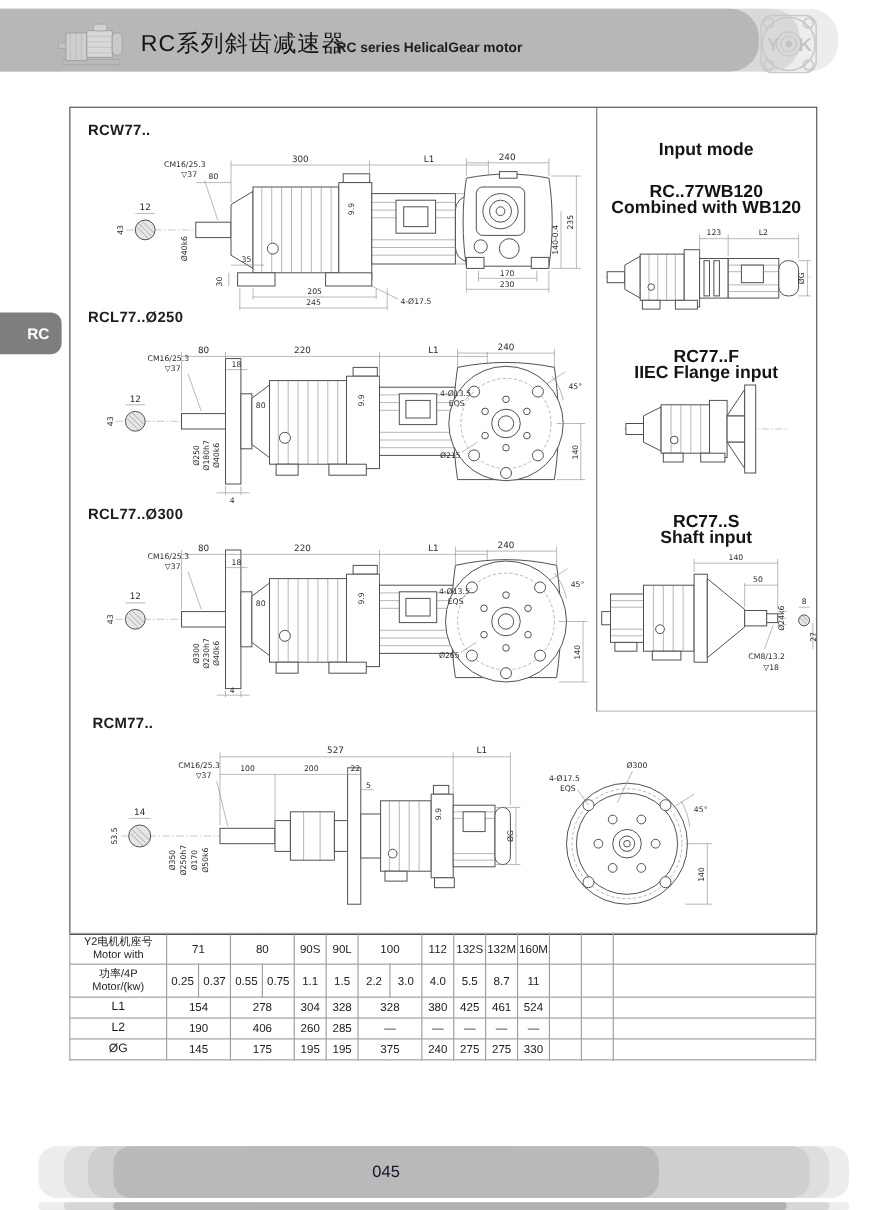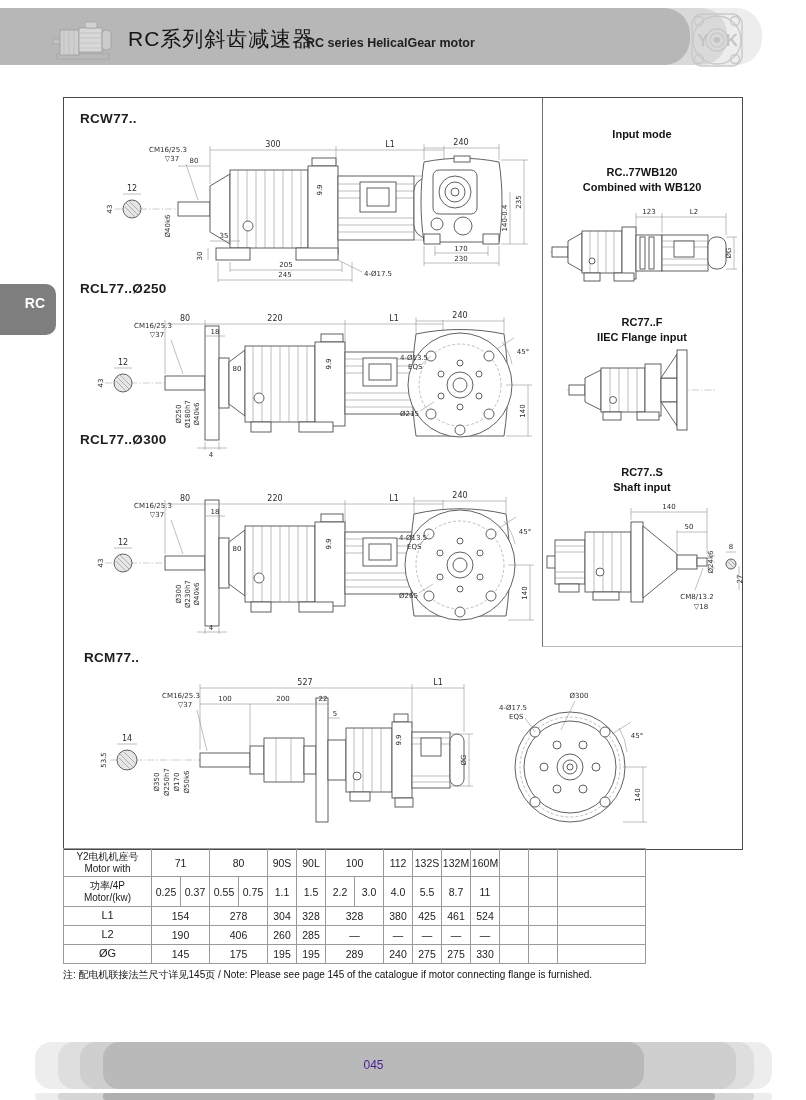--- a/index.html
+++ b/index.html
@@ -12,50 +12,50 @@
   .band2{left:0;width:727px;background:#d9d9d9}
   .band1{left:0;width:690px;background:#b7b7b7}
   .title-zh{left:128px;top:25px;font-size:21px;font-weight:400;color:#141414;letter-spacing:1px}
   .title-en{left:306px;top:36px;font-size:12.5px;font-weight:700;color:#202020}
   .section-title{left:63px;top:75px;font-size:15px;font-weight:700;color:#0d0d0d}
   
   .main-box{left:63px;top:97px;width:678px;height:751px;border:1px solid #4a4a4a}
   .sidebar-box{left:542px;top:98px;width:199px;height:548px;border-left:1px solid #6f6f6f;border-bottom:1px solid #bdbdbd}
   .fig-label{font-size:13.5px;font-weight:600;color:#1d1d1d;letter-spacing:.3px}
   .sb-text{left:543px;width:198px;text-align:center;font-weight:700;color:#141414}
-  .f14{font-size:14px}.f13{font-size:11px}
+  .f14{font-size:14px}.f13{font-size:16px}
   
-  .side-tab{left:0;top:284px;width:56px;height:51px;background:#7e7e7e;color:#fff;
+  .side-tab{left:0;top:284px;width:56px;height:38px;background:#7e7e7e;color:#fff;
             border-radius:0 10px 10px 0;font-size:14px;font-weight:700;
             line-height:38px;text-align:right;padding-right:11px;box-sizing:border-box}
   
   .tech rect,.tech circle,.tech polygon,.tech path{fill:#fff;stroke:#4f4f4f;stroke-width:.9}
   .tech line{stroke:#4f4f4f;stroke-width:.9}
   .tech .dim{stroke:#8a8a8a;stroke-width:.55;fill:none}
   .tech .rib{stroke:#7a7a7a;stroke-width:.5;fill:none}
   .tech .cl{stroke:#9a9a9a;stroke-width:.5;stroke-dasharray:7 2 1.5 2;fill:none}
   .tech .bc{fill:none;stroke:#8a8a8a;stroke-width:.55;stroke-dasharray:3 2}
   .tech .nf{fill:none}
   .tech .key{fill:#e6e6e6}
   .tech text{stroke:none;fill:#2b2b2b;font-family:"DejaVu Sans",sans-serif;font-size:8px}
   .tech text.s7{font-size:7px}
   
-  .spec-table{left:63px;top:848px;width:583px;border-collapse:collapse;table-layout:fixed;
+  .spec-table{left:63px;top:848px;width:679px;border-collapse:collapse;table-layout:fixed;
               border:1.5px solid #3e3e3e}
   .spec-table td{border:1px solid #9a9a9a;text-align:center;font-size:10.5px;color:#1b1b1b;padding:0}
   .spec-table .hd{font-size:10px;line-height:1.2}
   .spec-table .hd2{font-size:11px;font-weight:400}
   .footnote{left:63px;top:968px;font-size:10px;color:#111}
   
   .fbar{position:absolute;border-radius:16px}
   .fb1{left:35px;top:1042px;width:737px;height:47px;background:#ededed}
   .fb2{left:58px;top:1042px;width:696px;height:47px;background:#dedede}
   .fb3{left:80px;top:1042px;width:656px;height:47px;background:#cfcfcf}
-  .fb4{left:103px;top:1042px;width:541px;height:47px;background:#b9b9b9;
-       text-align:center;line-height:47px;font-size:12px;color:#4c1d95}
+  .fb4{left:103px;top:1042px;width:496px;height:47px;background:#b9b9b9;
+       text-align:center;line-height:47px;font-size:15px;color:#0f172a}
   .sb1{left:35px;top:1093px;width:737px;height:7px;background:#ededed;border-radius:3px}
   .sb2{left:58px;top:1093px;width:696px;height:7px;background:#d6d6d6;border-radius:3px}
   .sb3{left:103px;top:1093px;width:612px;height:7px;background:#b0b0b0;border-radius:3px}
 </style>
 </head>
 <body>
 
 <div class="page">
 
   <div class="band band3"></div>
@@ -98,21 +98,21 @@
   </svg>
 
 
   <div class="abs side-tab">RC</div>
 
   <div class="abs main-box"></div>
   <div class="abs sidebar-box"></div>
 
   <div class="abs fig-label" style="left:80px;top:111px">RCW77..</div>
   <div class="abs fig-label" style="left:80px;top:281px">RCL77..Ø250</div>
-  <div class="abs fig-label" style="left:80px;top:432px">RCL77..Ø300</div>
+  <div class="abs fig-label" style="left:80px;top:460px">RCL77..Ø300</div>
   <div class="abs fig-label" style="left:84px;top:650px">RCM77..</div>
 
   <svg class="abs tech" style="left:90px;top:124px" width="380" height="160" viewBox="0 0 380 160">
     <line class="cl" x1="25" y1="85" x2="370" y2="85"></line>
     <circle class="key" cx="42" cy="85" r="9"></circle>
     <line class="rib" x1="36" y1="79" x2="48" y2="91"></line>
       <line class="rib" x1="39" y1="77" x2="50" y2="88"></line>
       <line class="rib" x1="35" y1="83" x2="45" y2="93"></line>
     <line class="dim" x1="33" y1="70" x2="51" y2="70"></line>
     <text x="42" y="67" text-anchor="middle">12</text>
@@ -690,33 +690,32 @@
       <td></td>
       <td></td>
       <td></td>
     </tr>
     <tr style="height:19px">
       <td class="hd hd2">ØG</td>
       <td colspan="2">145</td>
       <td colspan="2">175</td>
       <td>195</td>
       <td>195</td>
-      <td colspan="2">289</td>
+      <td colspan="2">375</td>
       <td>240</td>
       <td>275</td>
       <td>275</td>
       <td>330</td>
       <td></td>
       <td></td>
       <td></td>
     </tr>
   </tbody>
     </table>
 
-  <div class="abs footnote">注: 配电机联接法兰尺寸详见145页 / Note: Please see page 145 of the catalogue  if motor connecting flange is furnished.</div>
 
   <div class="fbar fb1"></div>
   <div class="fbar fb2"></div>
   <div class="fbar fb3"></div>
   <div class="fbar fb4">045</div>
   <div class="fbar sb1"></div>
   <div class="fbar sb2"></div>
   <div class="fbar sb3"></div>
 
 </div>

